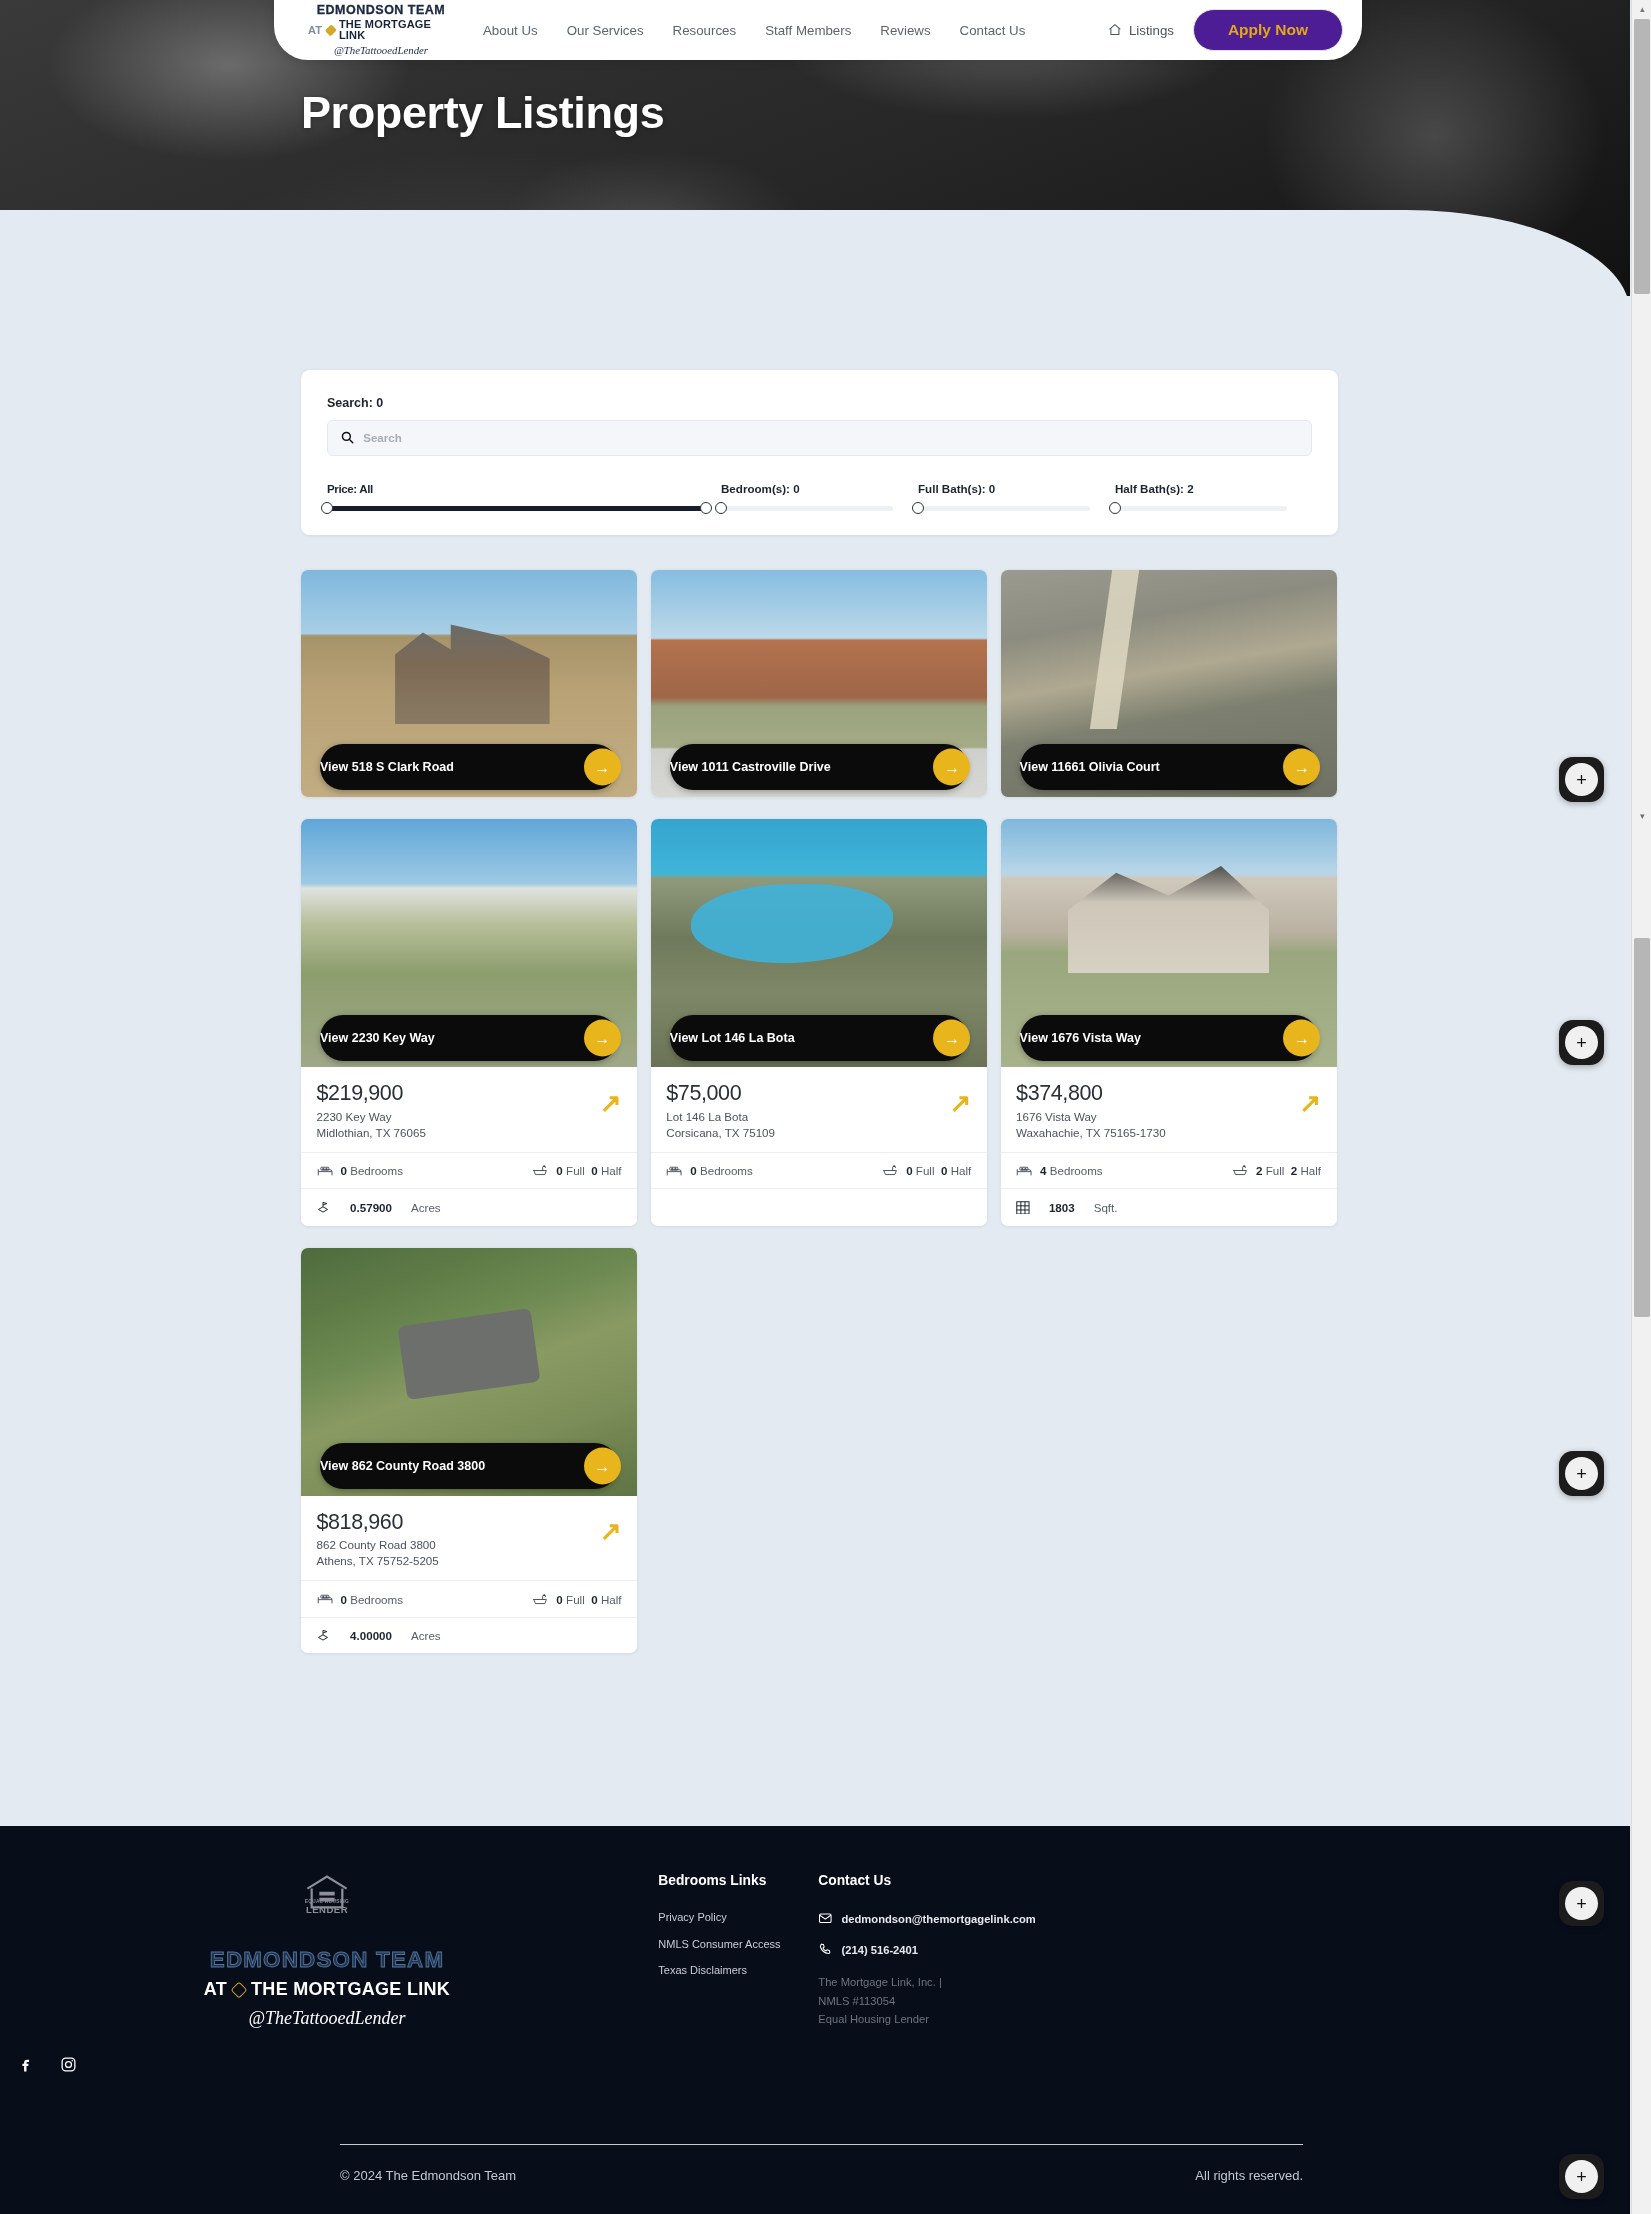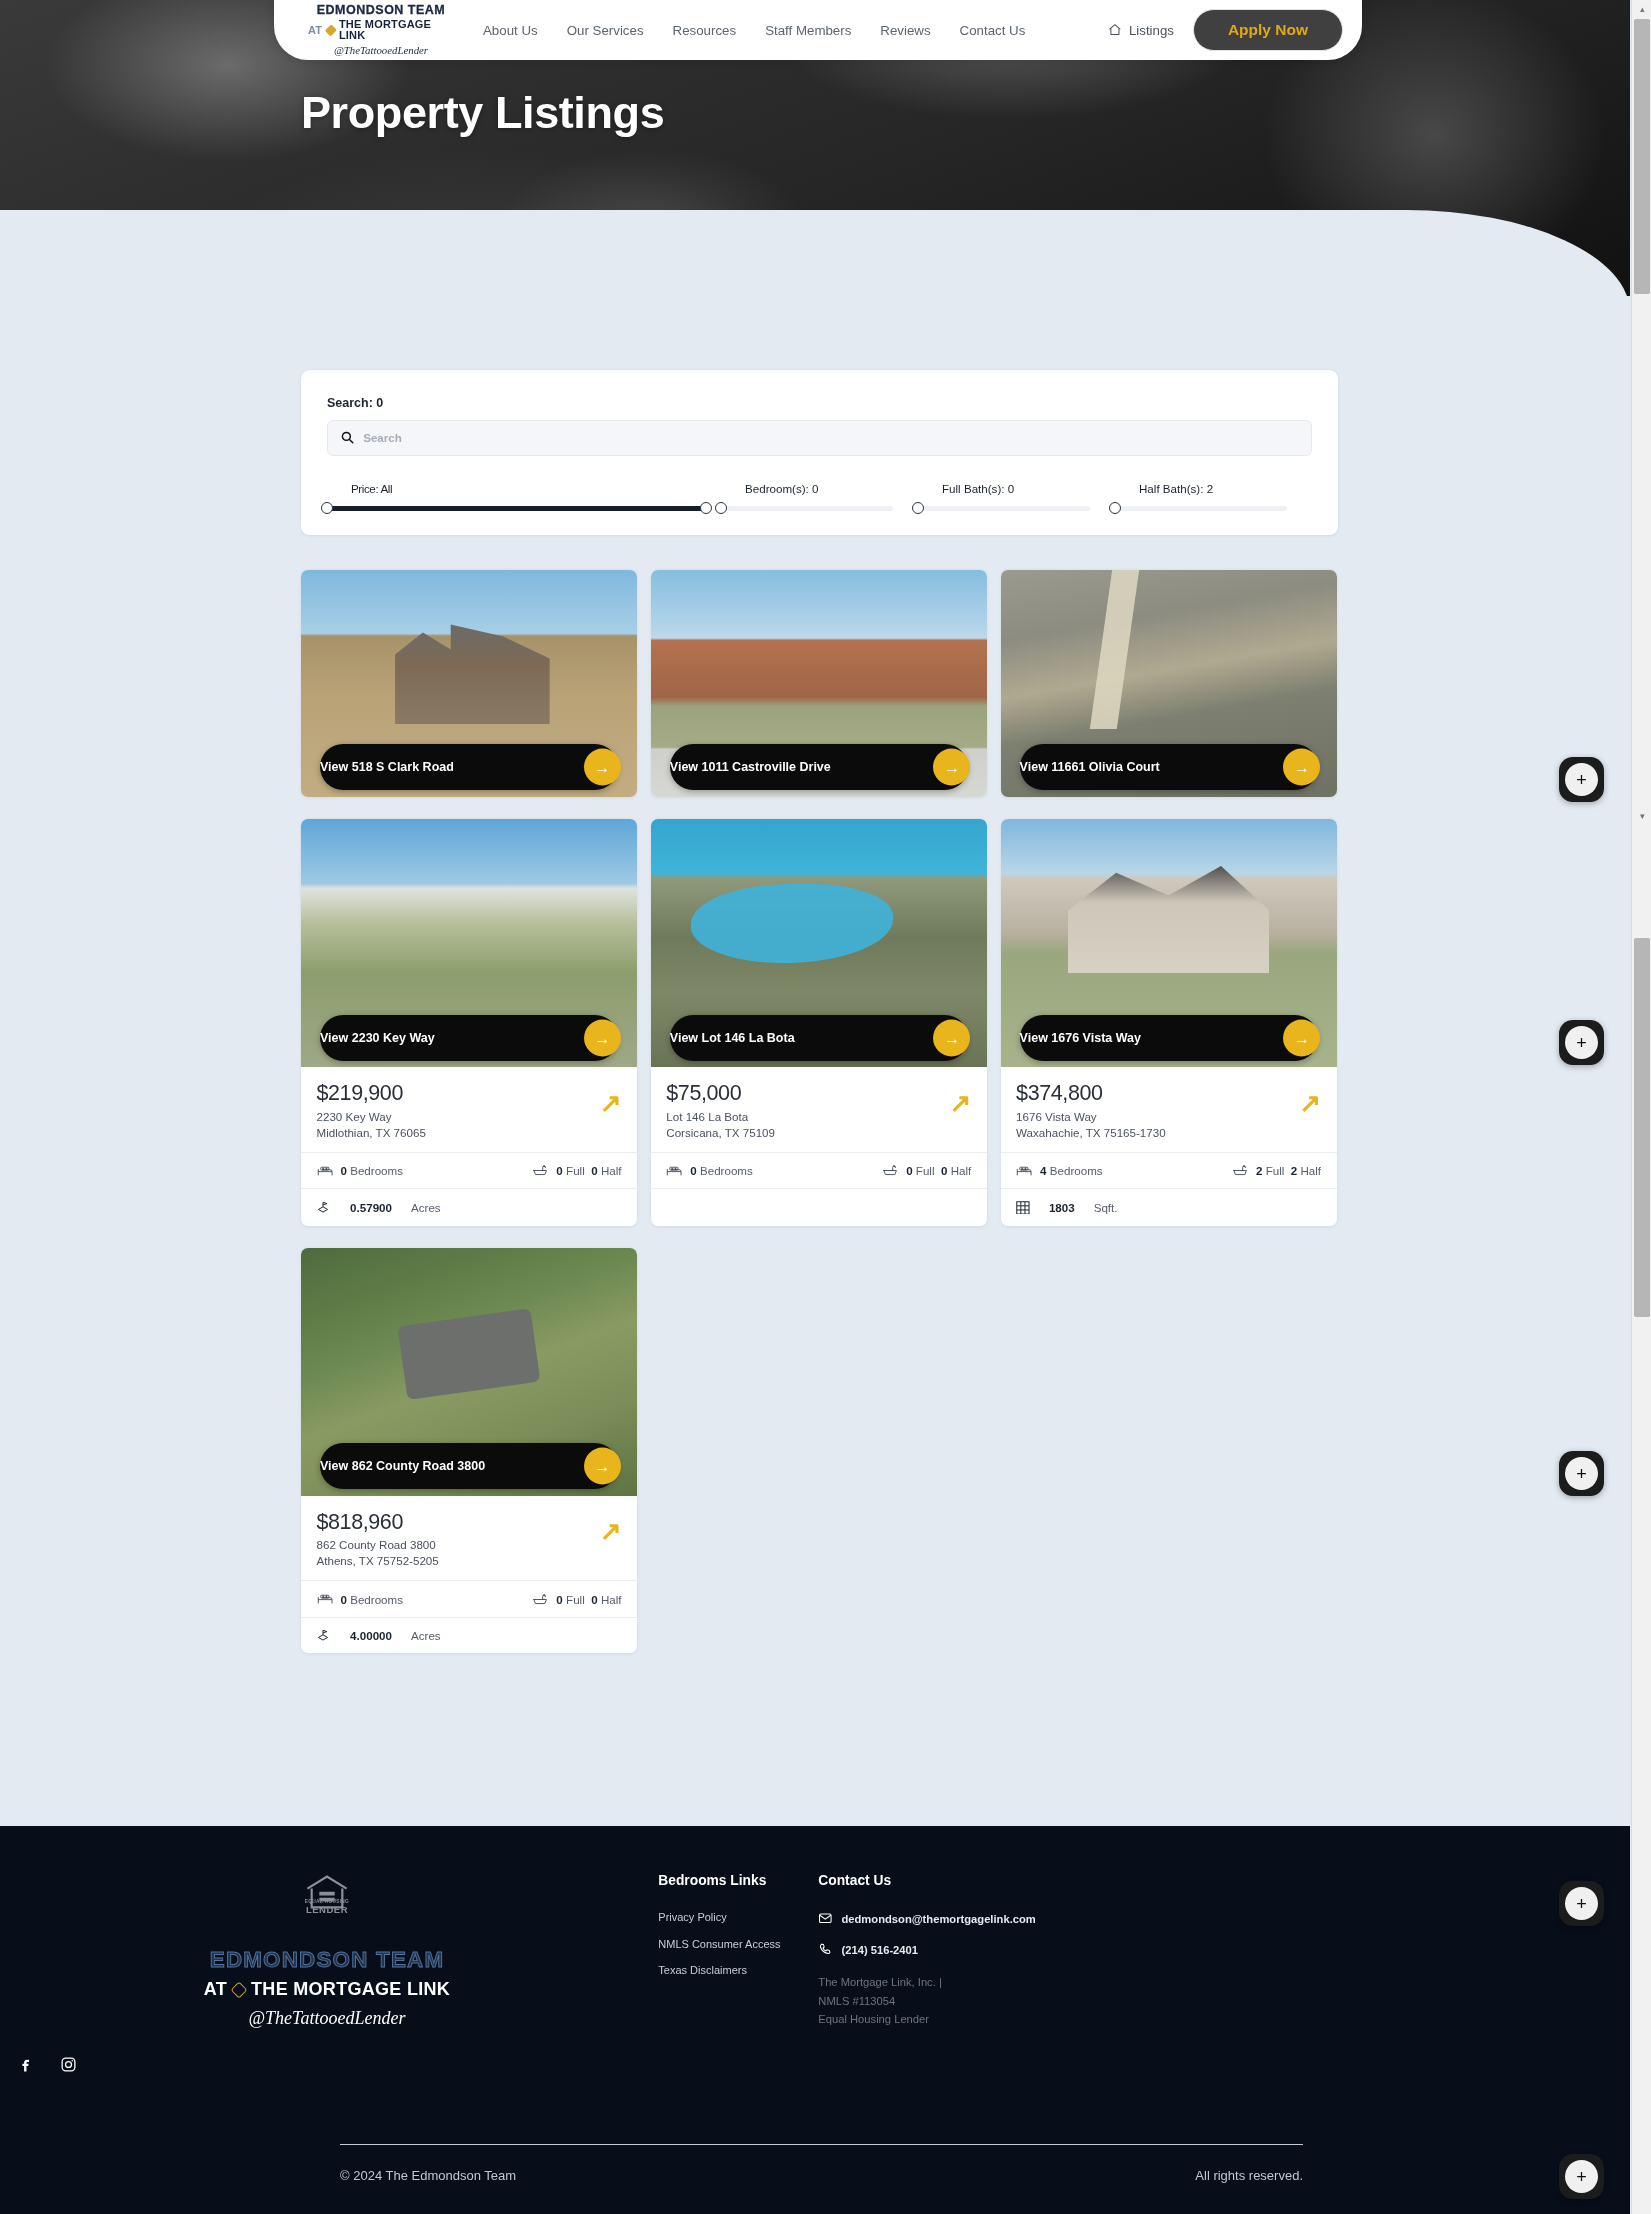--- a/index.html
+++ b/index.html
@@ -151,21 +151,21 @@
     color: #4c535e;
     padding: 5.2px 8.6px;
   }
   .apply-btn {
     border: 0.9px solid #e3e3e3;
     border-radius: 29px;
     padding: 11.2px 34px;
     font-size: 15.5px;
     font-weight: bold;
     color: #e2a817;
-    background: #404040;
+    background: #4c1d95;
     cursor: pointer;
     white-space: nowrap;
   }
 
   
   .search-panel {
     position: absolute;
     left: 301px;
     top: 370px;
     width: 1037px;
@@ -203,24 +203,23 @@
   .sliders {
     display: flex;
     margin-top: 26px;
     gap: 0;
   }
   .slider-block { position: relative; }
   .slider-block.price { width: 404px; }
   .slider-block.small { width: 202px; }
   .slider-label {
     font-size: 11.6px;
-    font-weight: normal;
+    font-weight: bold;
     color: #1c2430;
     margin-bottom: 11.2px;
-    margin-left: 24px;
   }
   .track {
     position: relative;
     height: 5.2px;
     border-radius: 3.4px;
     background: #eef0f6;
     width: 172px;
   }
   .slider-block.price .track { width: 379px; }
   .track .fill {

